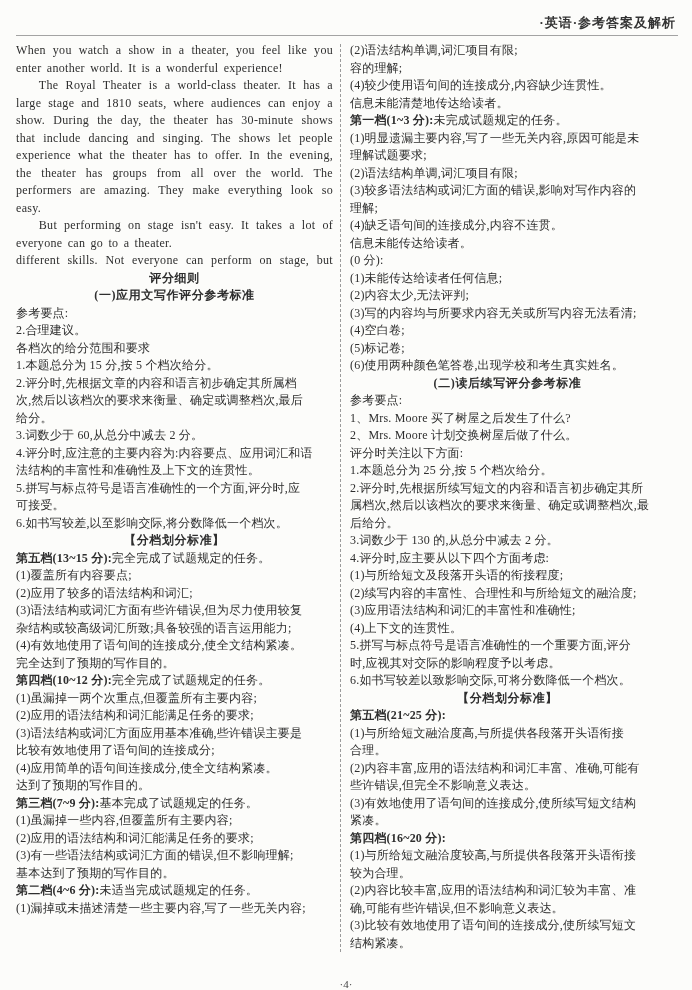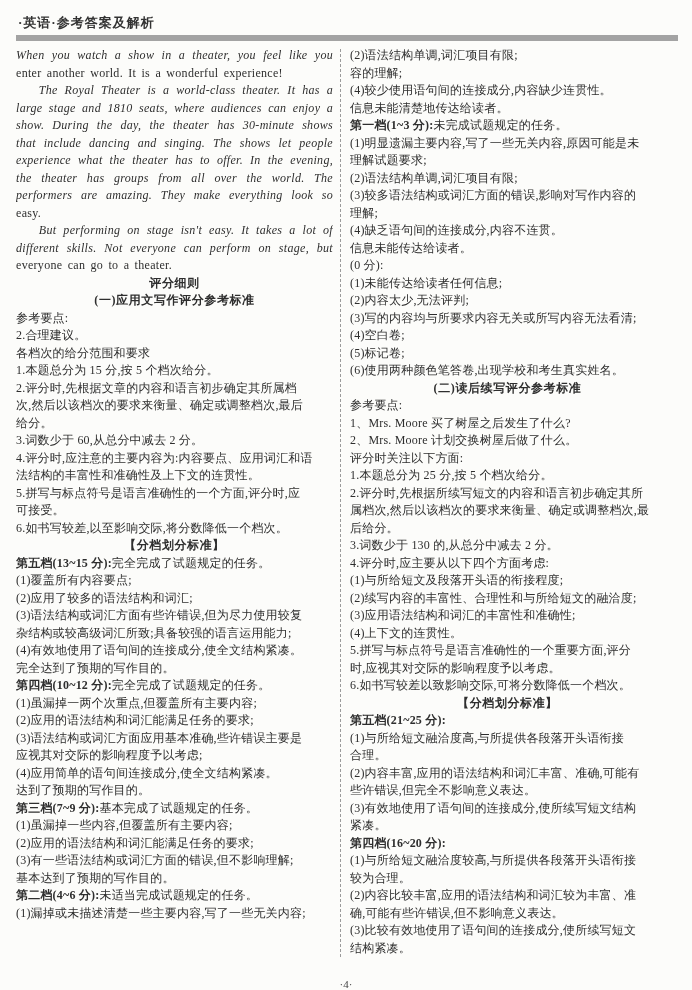--- a/index.html
+++ b/index.html
@@ -12,24 +12,24 @@
     position: relative;
     overflow: hidden;
   }
   .page {
     width: 692px; height: 990px;
     padding: 10px 14px 0 16px;
     position: relative;
   }
   .header {
     display: flex;
-    justify-content: flex-start;
+    justify-content: flex-end;
     align-items: flex-end;
     padding: 4px 2px 3px 2px;
-    border-bottom: 6px solid #a3a3a3;
+    border-bottom: 1px solid #a3a3a3;
     font-size: 13px;
     font-weight: bold;
     color: #333;
   }
   .header .hleft { letter-spacing: 1px; }
   .header .hright { letter-spacing: 1px; }
   .columns {
     display: flex;
     margin-top: 6px;
     align-items: stretch;
@@ -49,21 +49,20 @@
   }
   .line {
     white-space: nowrap;
     overflow: hidden;
     letter-spacing: 0.2px;
   }
   .line.j {
     white-space: normal;
     text-align: justify;
     text-align-last: justify;
-    font-style: italic;
   }
   .line.en { letter-spacing: 0.3px; word-spacing: 2px; }
   .line.ind { text-indent: 1.9em; }
   .line .bold, .line.allbold { font-weight: bold; }
   .line.allbold { letter-spacing: 0.6px; text-align: center; }
   .footer-mark {
     position: absolute;
     bottom: 0px;
     left: 50%;
     transform: translateX(-50%);
@@ -85,22 +84,22 @@
         <div class="line en">enter another world. It is a wonderful experience!</div>
         <div class="line en j ind">The Royal Theater is a world-class theater. It has a</div>
         <div class="line en j">large stage and 1810 seats, where audiences can enjoy a</div>
         <div class="line en j">show. During the day, the theater has 30-minute shows</div>
         <div class="line en j">that include dancing and singing. The shows let people</div>
         <div class="line en j">experience what the theater has to offer. In the evening,</div>
         <div class="line en j">the theater has groups from all over the world. The</div>
         <div class="line en j">performers are amazing. They make everything look so</div>
         <div class="line en">easy.</div>
         <div class="line en j ind">But performing on stage isn't easy. It takes a lot of</div>
+        <div class="line en">everyone can go to a theater.</div>
         <div class="line en j">different skills. Not everyone can perform on stage, but</div>
-        <div class="line en">everyone can go to a theater.</div>
         <div class="line allbold"><span class="bold">评分细则</span></div>
         <div class="line allbold"><span class="bold">(一)应用文写作评分参考标准</span></div>
         <div class="line">参考要点:</div>
         <div class="line">2.合理建议。</div>
         <div class="line">各档次的给分范围和要求</div>
         <div class="line">1.本题总分为 15 分,按 5 个档次给分。</div>
         <div class="line">2.评分时,先根据文章的内容和语言初步确定其所属档</div>
         <div class="line">次,然后以该档次的要求来衡量、确定或调整档次,最后</div>
         <div class="line">给分。</div>
         <div class="line">3.词数少于 60,从总分中减去 2 分。</div>
@@ -114,21 +113,21 @@
         <div class="line">(1)覆盖所有内容要点;</div>
         <div class="line">(2)应用了较多的语法结构和词汇;</div>
         <div class="line">(3)语法结构或词汇方面有些许错误,但为尽力使用较复</div>
         <div class="line">杂结构或较高级词汇所致;具备较强的语言运用能力;</div>
         <div class="line">(4)有效地使用了语句间的连接成分,使全文结构紧凑。</div>
         <div class="line">完全达到了预期的写作目的。</div>
         <div class="line"><span class="bold">第四档(10~12 分):</span>完全完成了试题规定的任务。</div>
         <div class="line">(1)虽漏掉一两个次重点,但覆盖所有主要内容;</div>
         <div class="line">(2)应用的语法结构和词汇能满足任务的要求;</div>
         <div class="line">(3)语法结构或词汇方面应用基本准确,些许错误主要是</div>
-        <div class="line">应视其对交际的影响程度予以考虑;</div>
+        <div class="line">比较有效地使用了语句间的连接成分;</div>
         <div class="line">(4)应用简单的语句间连接成分,使全文结构紧凑。</div>
         <div class="line">达到了预期的写作目的。</div>
         <div class="line"><span class="bold">第三档(7~9 分):</span>基本完成了试题规定的任务。</div>
         <div class="line">(1)虽漏掉一些内容,但覆盖所有主要内容;</div>
         <div class="line">(2)应用的语法结构和词汇能满足任务的要求;</div>
         <div class="line">(3)有一些语法结构或词汇方面的错误,但不影响理解;</div>
         <div class="line">基本达到了预期的写作目的。</div>
         <div class="line"><span class="bold">第二档(4~6 分):</span>未适当完成试题规定的任务。</div>
         <div class="line">(1)漏掉或未描述清楚一些主要内容,写了一些无关内容;</div>
       </div>

